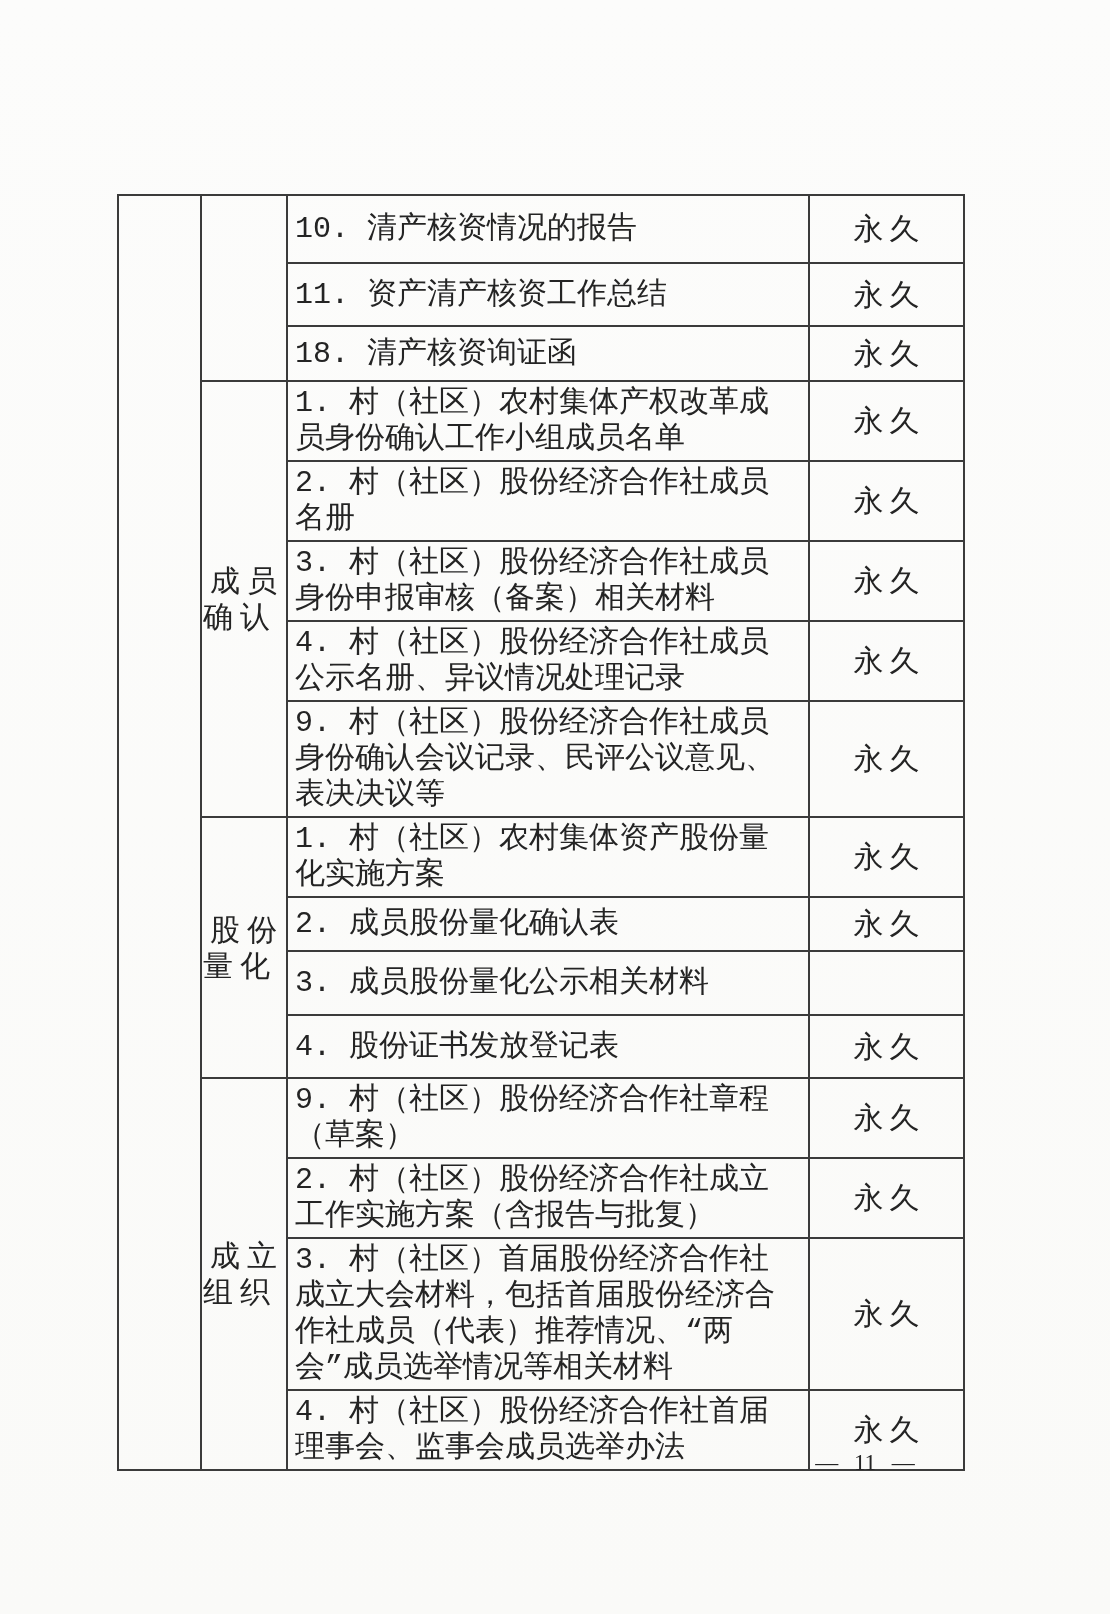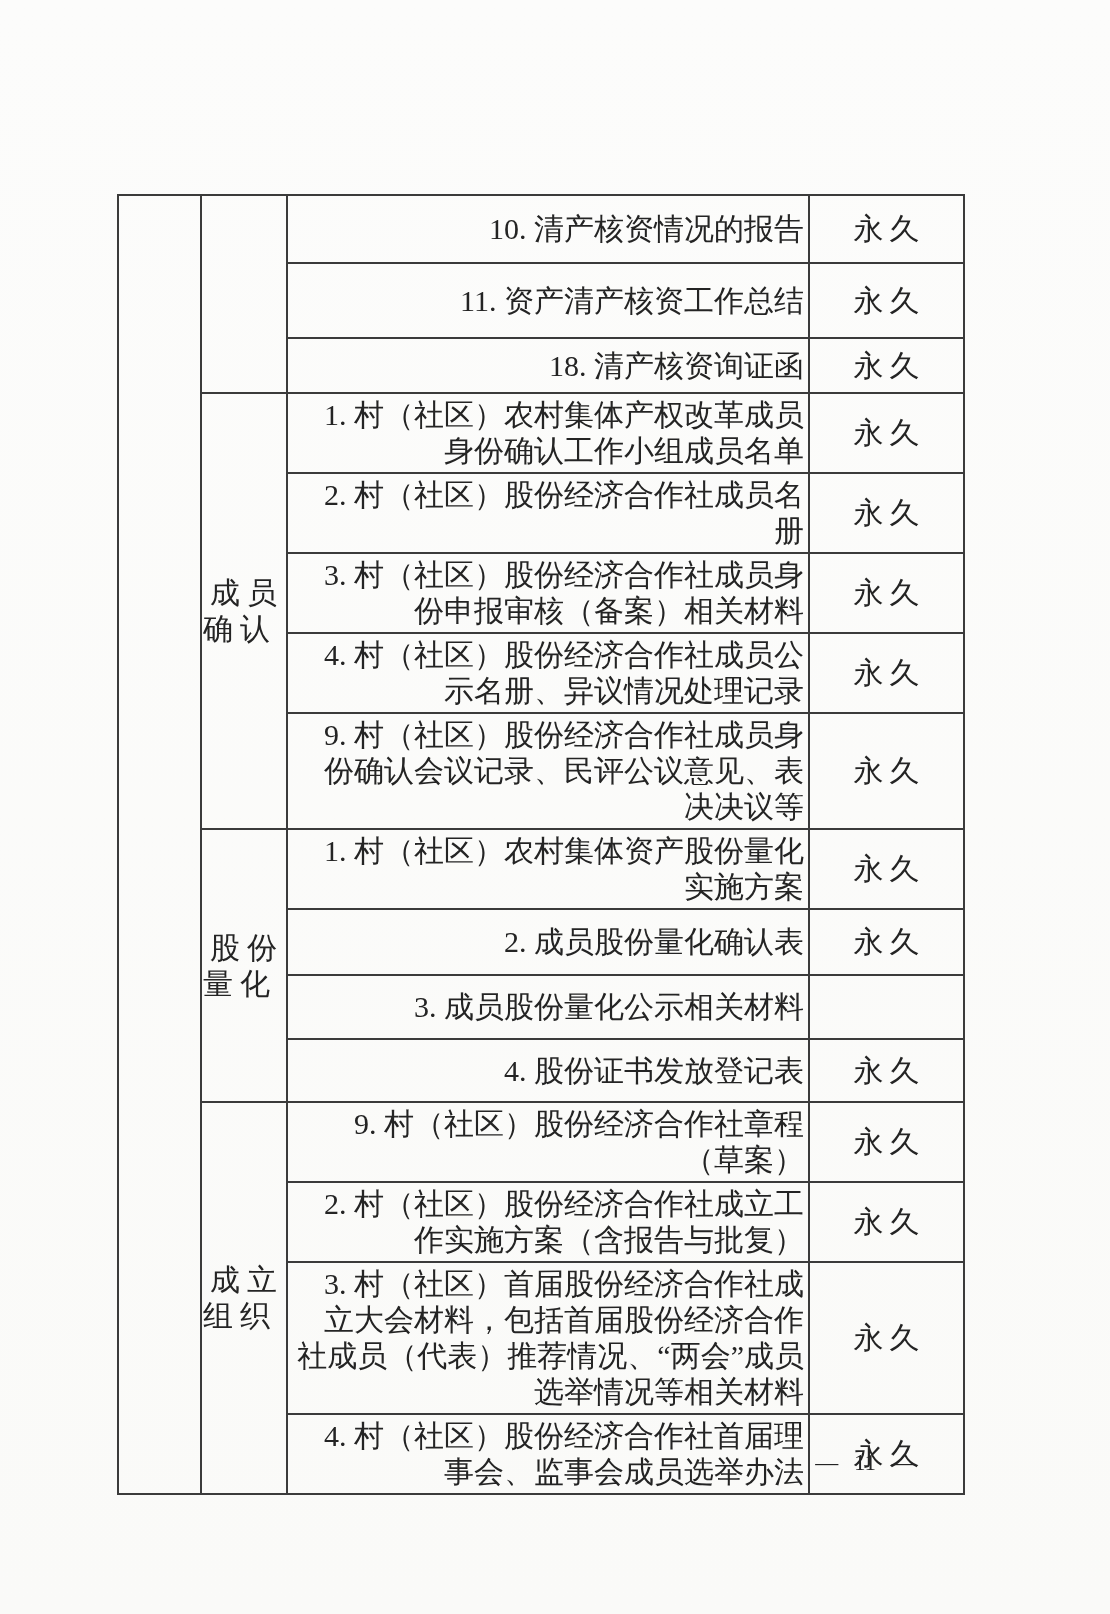--- a/index.html
+++ b/index.html
@@ -39,23 +39,24 @@
     
   }
   td.category {
     vertical-align: middle;
     white-space: pre-line;
     line-height: 40px;
     letter-spacing: 7px;
     text-indent: 7px;
   }
   td.item {
-    text-align: right;
+    text-align: left;
     vertical-align: middle;
-    padding: 3px 4px 3px 7px;
+    padding: 3px 20px 3px 7px;
+    font-family: Liberation Mono, monospace;
   }
   td.retention {
     text-align: center;
     vertical-align: middle;
     letter-spacing: 6px;
     text-indent: 6px;
   }
   .page-number {
     position: absolute;
     left: 780px;
@@ -80,21 +81,21 @@
       <col style="width:522px">
       <col style="width:155px">
     </colgroup>
     <tbody>
       <tr style="height:68px">
         <td class="spanner" rowspan="16"></td>
         <td class="category" rowspan="3"></td>
         <td class="item">10. 清产核资情况的报告</td>
         <td class="retention">永久</td>
       </tr>
-      <tr style="height:75px">
+      <tr style="height:63px">
         <td class="item">11. 资产清产核资工作总结</td>
         <td class="retention">永久</td>
       </tr>
       <tr style="height:55px">
         <td class="item">18. 清产核资询证函</td>
         <td class="retention">永久</td>
       </tr>
 
       <tr style="height:80px">
         <td class="category" rowspan="5">成员
@@ -118,21 +119,21 @@
         <td class="item">9. 村（社区）股份经济合作社成员身份确认会议记录、民评公议意见、表决决议等</td>
         <td class="retention">永久</td>
       </tr>
 
       <tr style="height:76px">
         <td class="category" rowspan="4">股份
 量化</td>
         <td class="item">1. 村（社区）农村集体资产股份量化实施方案</td>
         <td class="retention">永久</td>
       </tr>
-      <tr style="height:66px">
+      <tr style="height:54px">
         <td class="item">2. 成员股份量化确认表</td>
         <td class="retention">永久</td>
       </tr>
       <tr style="height:64px">
         <td class="item">3. 成员股份量化公示相关材料</td>
         <td class="retention"></td>
       </tr>
       <tr style="height:63px">
         <td class="item">4. 股份证书发放登记表</td>
         <td class="retention">永久</td>

